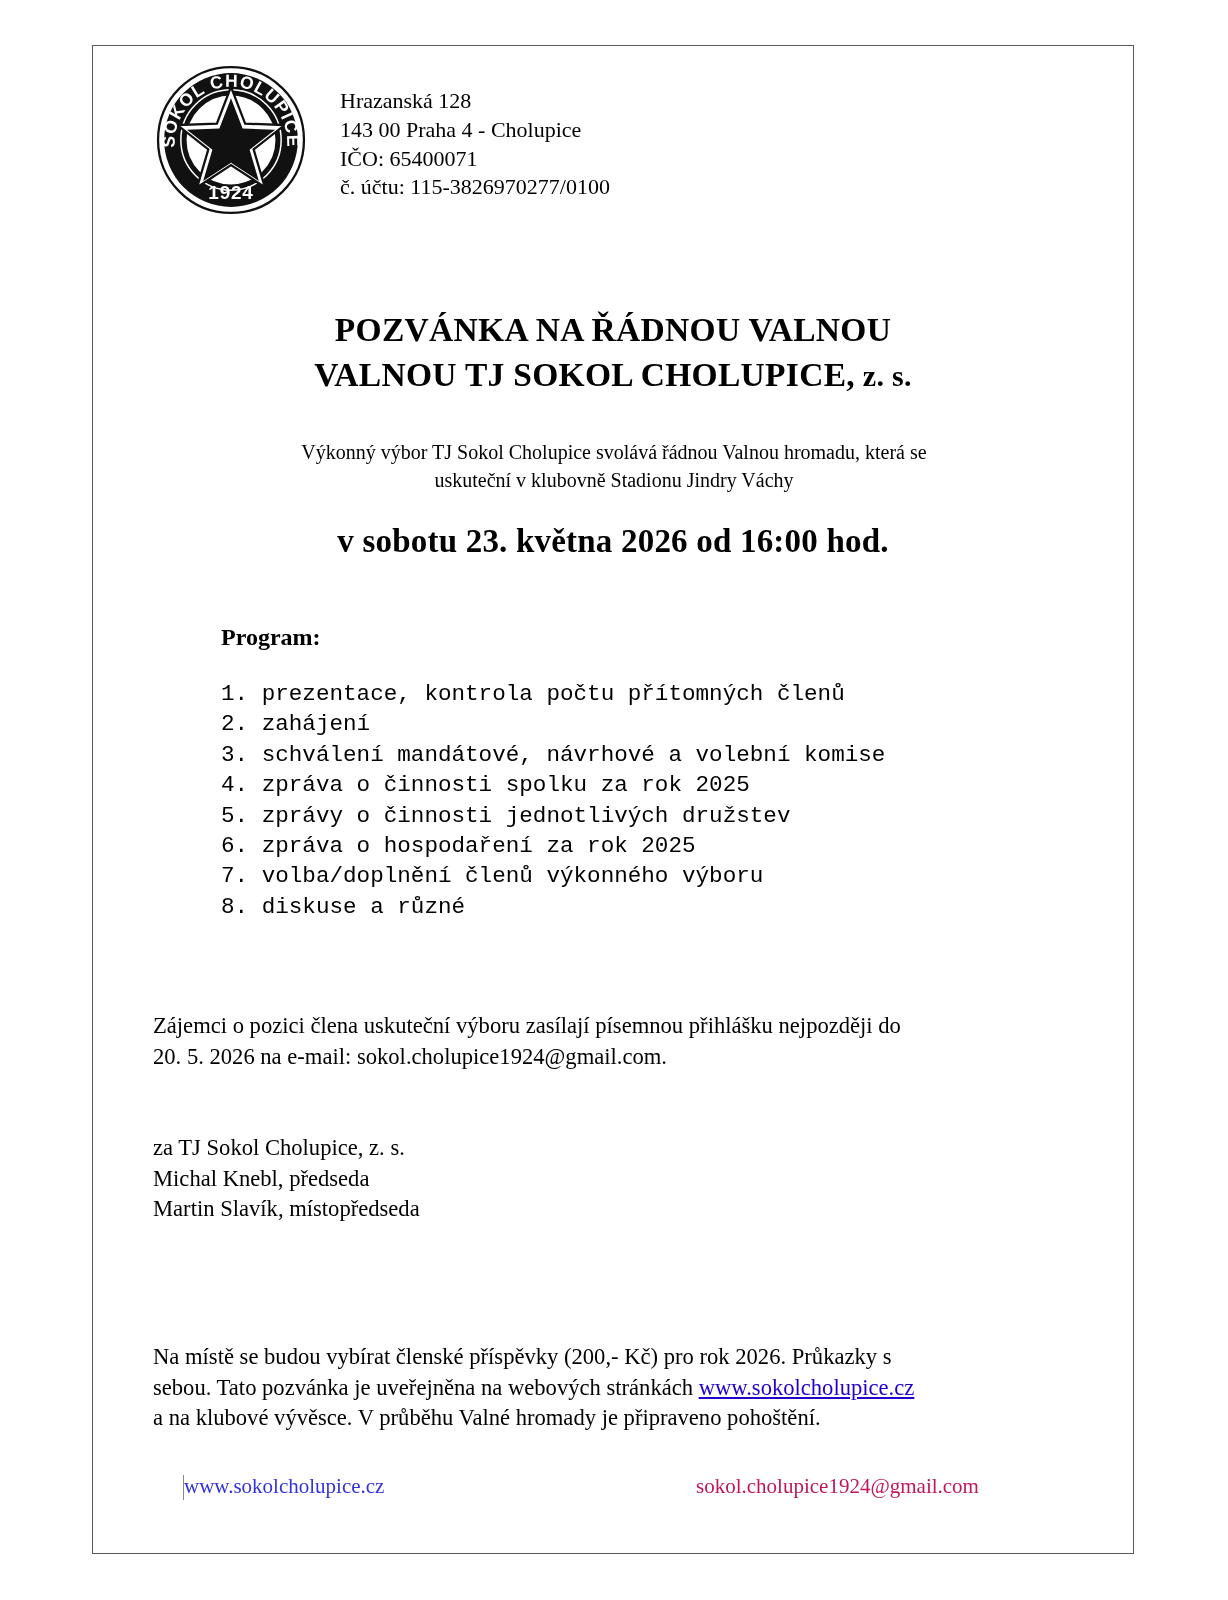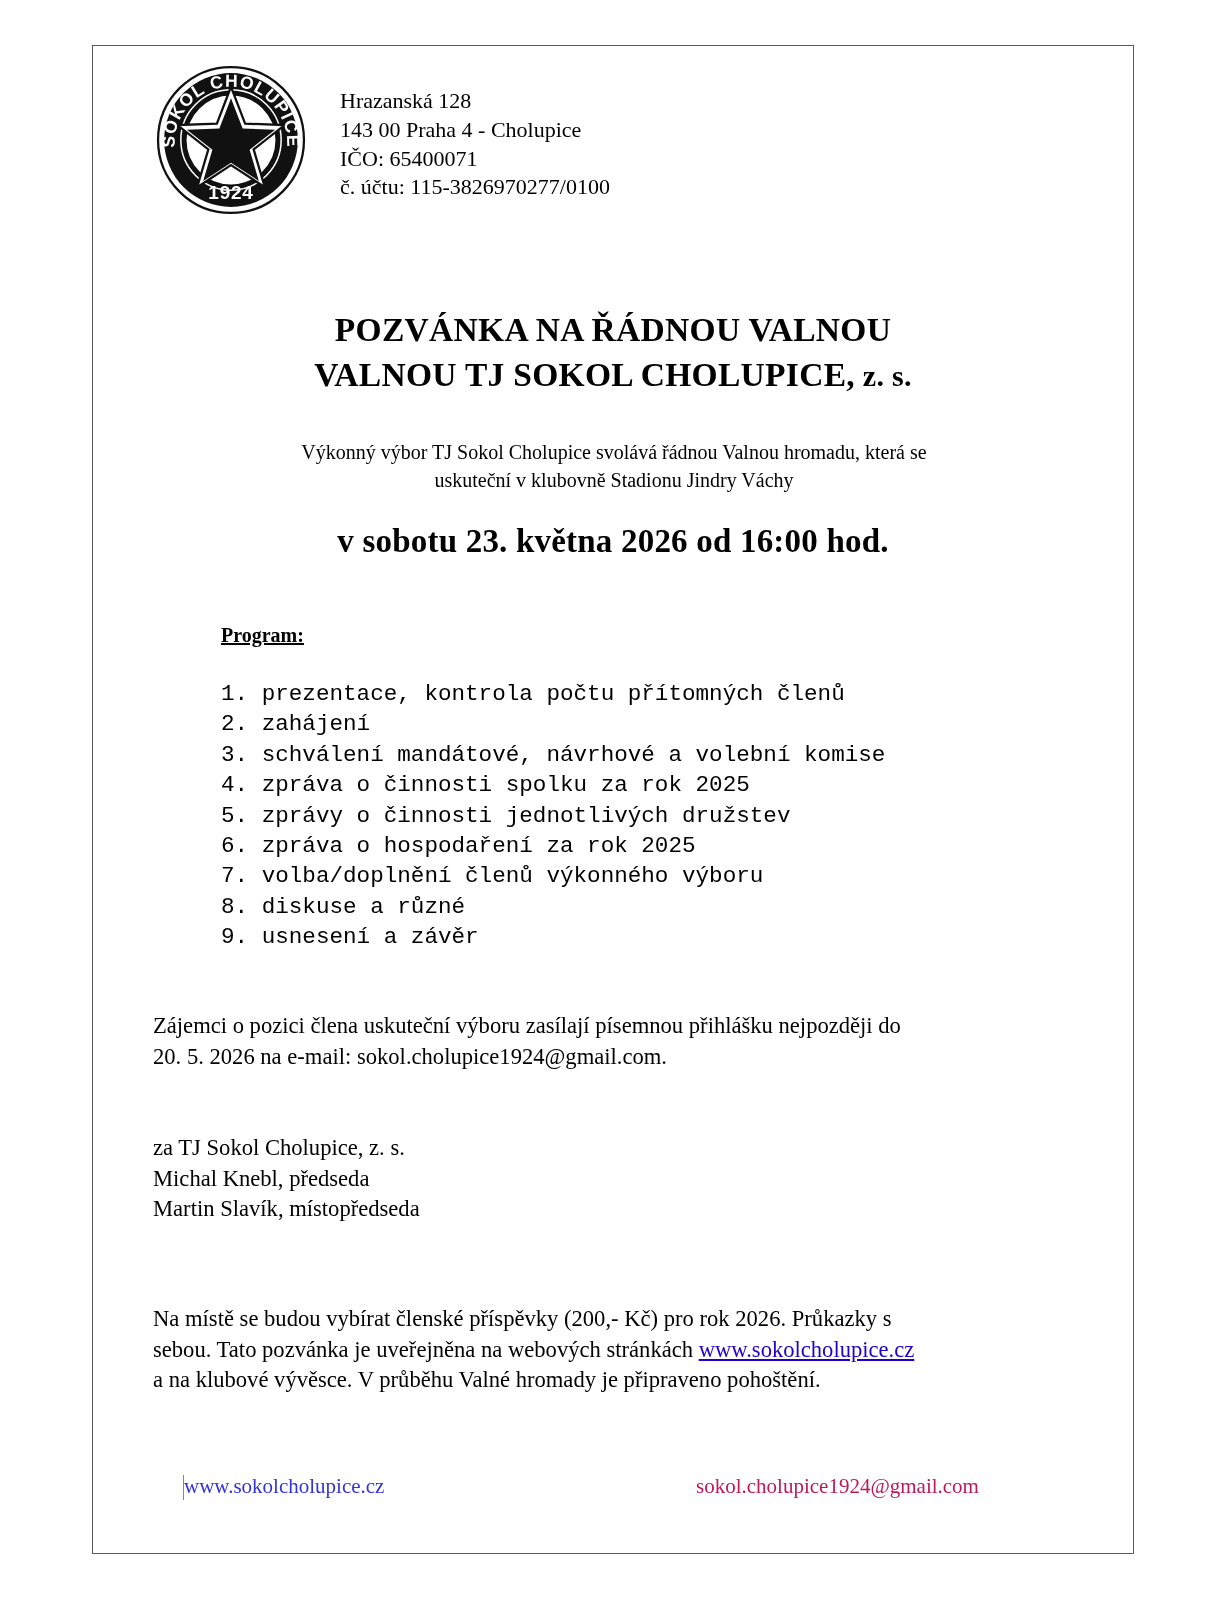--- a/index.html
+++ b/index.html
@@ -107,22 +107,21 @@
     font-size: 33px;
     letter-spacing: 0.2px;
   }
 
   
   .program-heading {
     position: absolute;
     left: 128px;
     top: 578px;
     font-weight: bold;
-    font-size: 20px;
-    text-decoration: underline;
+    font-size: 24px;
   }
   .program-list {
     position: absolute;
     left: 128px;
     top: 633px;
     width: 780px;
     list-style: none;
     margin: 0;
     padding: 0;
     font-size: 22.6px;
@@ -136,21 +135,21 @@
   
   .para {
     position: absolute;
     left: 60px;
     width: 900px;
     font-size: 22.6px;
     line-height: 1.355;
   }
   .para-apply { top: 965px; }
   .para-sign  { top: 1087px; }
-  .para-fees  { top: 1258px; }
+  .para-fees  { top: 1296px; }
 
   .para div { white-space: pre; }
 
   a.link {
     color: #2200cc;
     text-decoration: underline;
   }
 
   
   .footer {
@@ -243,21 +242,20 @@
   <div class="program-heading">Program:</div>
   <ul class="program-list">
     <li>1. prezentace, kontrola počtu přítomných členů</li>
     <li>2. zahájení</li>
     <li>3. schválení mandátové, návrhové a volební komise</li>
     <li>4. zpráva o činnosti spolku za rok 2025</li>
     <li>5. zprávy o činnosti jednotlivých družstev</li>
     <li>6. zpráva o hospodaření za rok 2025</li>
     <li>7. volba/doplnění členů výkonného výboru</li>
     <li>8. diskuse a různé</li>
-    <li>9. usnesení a závěr</li>
   </ul>
 
   <div class="para para-apply">
     <div>Zájemci o pozici člena uskuteční výboru zasílají písemnou přihlášku nejpozději do</div>
     <div>20. 5. 2026 na e-mail: sokol.cholupice1924@gmail.com.</div>
   </div>
 
   <div class="para para-sign">
     <div>za TJ Sokol Cholupice, z. s.</div>
     <div>Michal Knebl, předseda</div>

